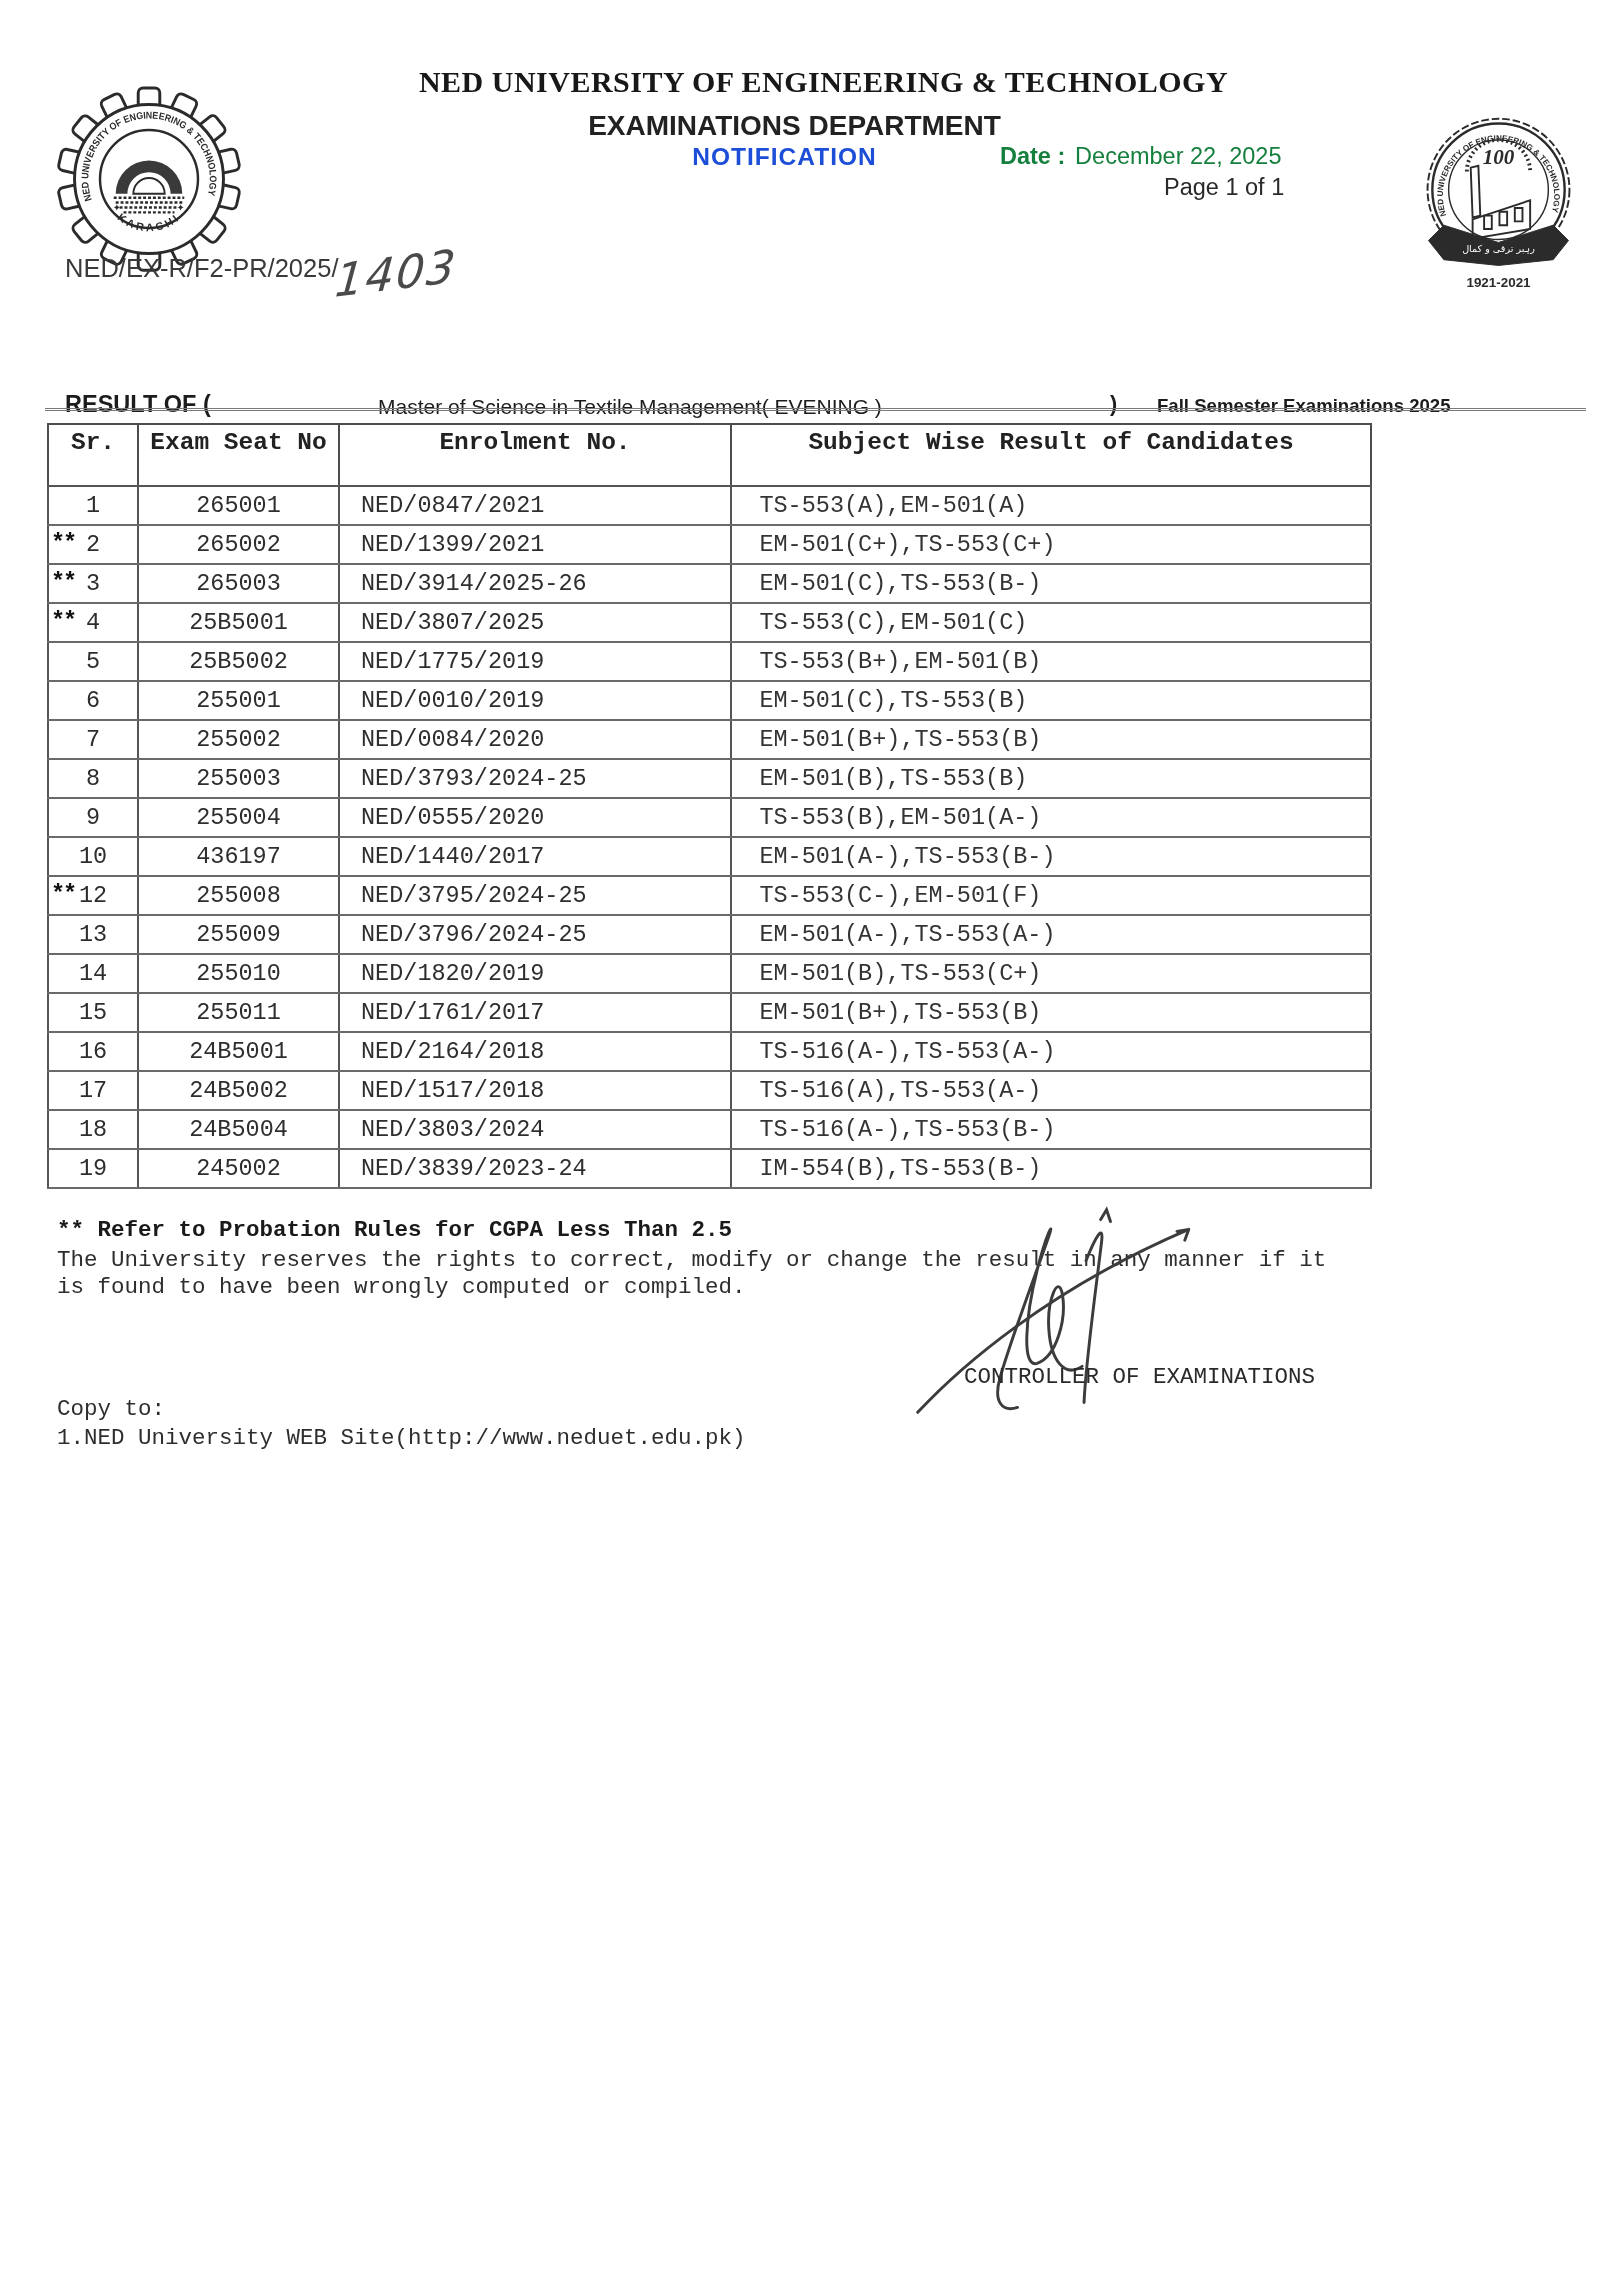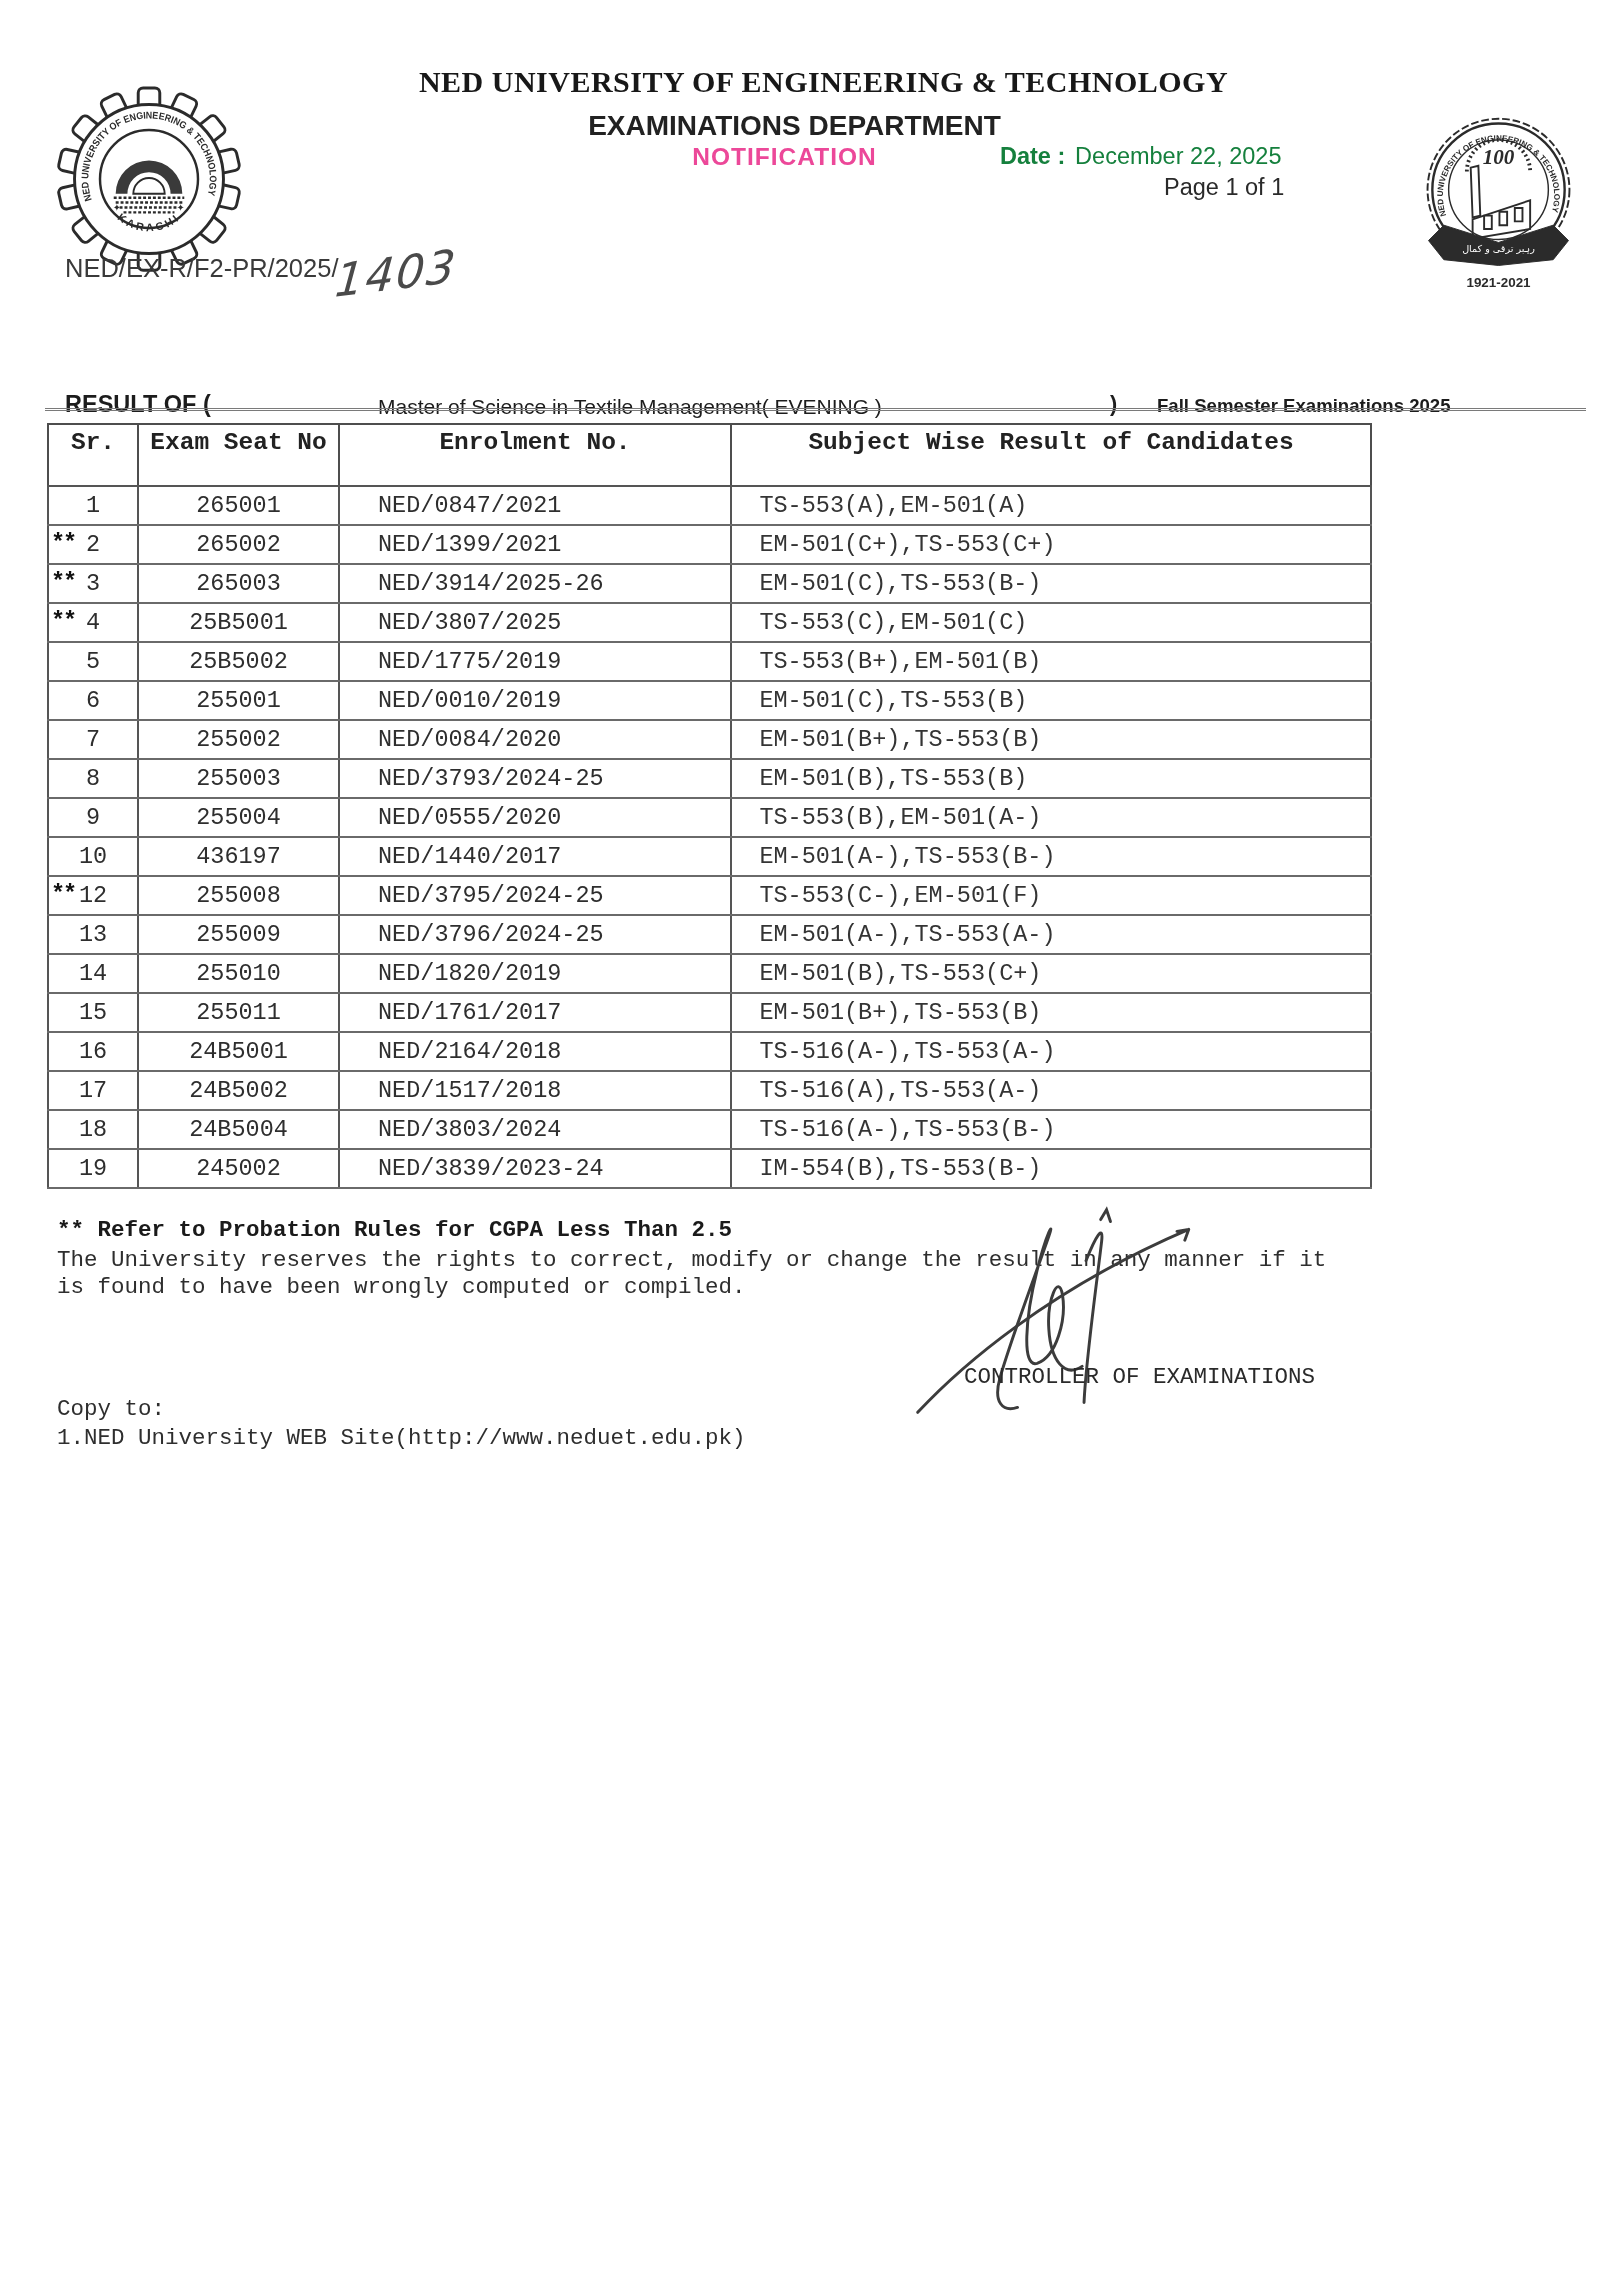--- a/index.html
+++ b/index.html
@@ -18,21 +18,21 @@
     position:absolute;left:294px;top:65px;width:1059px;
     font-family:"Liberation Serif",serif;font-weight:bold;font-size:30px;
     text-align:center;letter-spacing:0.5px;color:#181818;
   }
   .dept-title{
     position:absolute;left:412px;top:110px;width:765px;
     font-weight:bold;font-size:28px;text-align:center;color:#222;
   }
   .notif-title{
     position:absolute;left:412px;top:143px;width:745px;
-    font-weight:bold;font-size:24.5px;text-align:center;letter-spacing:1px;color:#ec4899;
+    font-weight:bold;font-size:24.5px;text-align:center;letter-spacing:1px;color:#1d4ed8;
   }
   .date-line{position:absolute;left:1000px;top:143px;font-size:23.5px;color:#15803d;white-space:nowrap;}
   .date-line .lbl{font-weight:bold;margin-right:9.8px;}
   .page-no{position:absolute;left:1164px;top:174px;font-size:23.5px;color:#2a2a2a;}
   .ref-line{position:absolute;left:65px;top:247px;font-size:25.5px;color:#3a3a3a;white-space:nowrap;}
   .handwritten{
     display:inline-block;
     font-family:"DejaVu Sans",sans-serif;font-style:italic;font-size:45px;
     color:#4a4a4a;transform:rotate(-7deg) skewX(-12deg);
     margin-left:-3.9px;vertical-align:-11.8px;letter-spacing:2px;
@@ -67,21 +67,21 @@
     border-left:2px solid #555;border-right:2px solid #555;
     border-bottom:2.9px double #6a6a6a;
     height:35px;vertical-align:middle;white-space:nowrap;overflow:hidden;
   }
   td.sr-cell{position:relative;text-align:center;}
   td.sr-cell .flag{
     position:absolute;left:2px;top:3.9px;font-weight:bold;color:#111;
     letter-spacing:-2px;
   }
   td.seat-cell{text-align:center;}
-  td.enr-cell{padding-left:38px;text-align:left;}
+  td.enr-cell{padding-left:21px;text-align:left;}
   td.res-cell{padding-left:27.4px;text-align:left;color:#343434;}
   
   .mono{font-family:"Liberation Mono",monospace;color:#2e2e2e;}
   .probation-note{position:absolute;left:57px;top:1217px;font-size:22.5px;font-weight:bold;color:#1a1a1a;}
   .disc1{position:absolute;left:57px;top:1247px;font-size:22.5px;white-space:nowrap;}
   .disc2{position:absolute;left:57px;top:1274px;font-size:22.5px;white-space:nowrap;}
   .controller{position:absolute;left:964px;top:1364px;font-size:22.5px;color:#2a2a2a;}
   .copy-to{position:absolute;left:57px;top:1396px;font-size:22.5px;}
   .copy-item{position:absolute;left:57px;top:1425px;font-size:22.5px;white-space:nowrap;}
   .signature{position:absolute;left:900px;top:1202px;width:372px;height:225px;pointer-events:none;}

